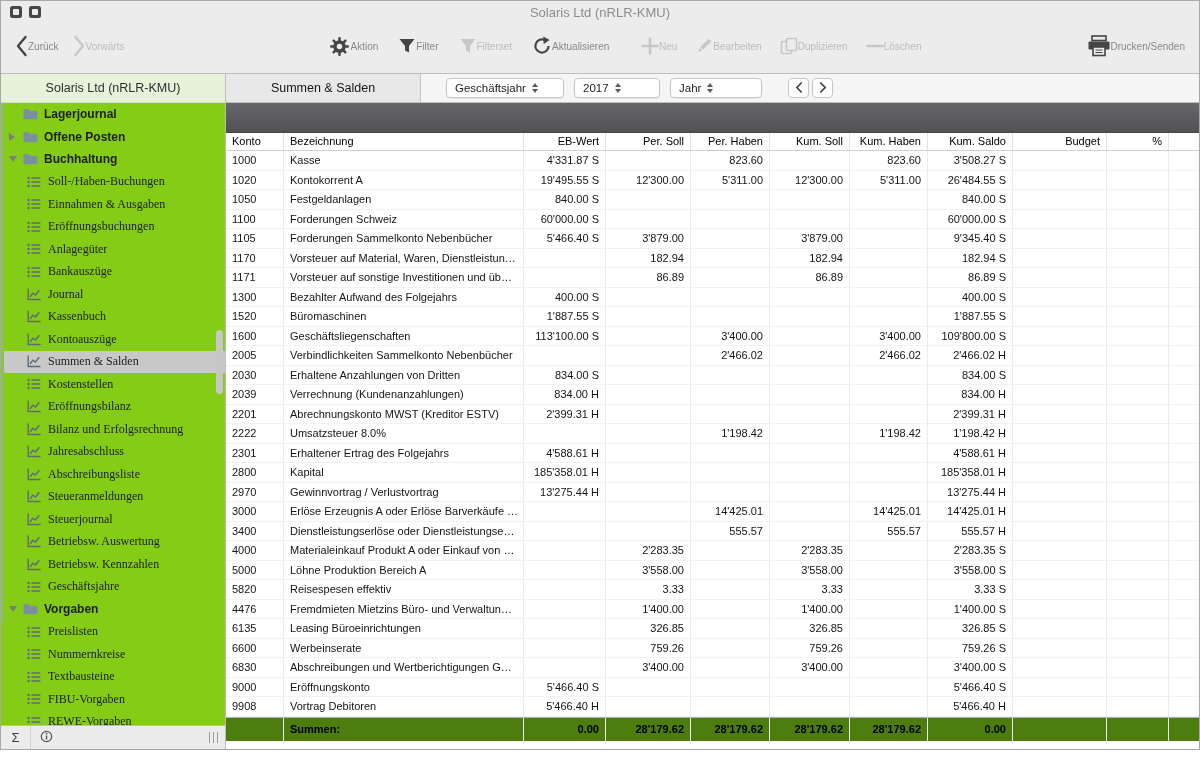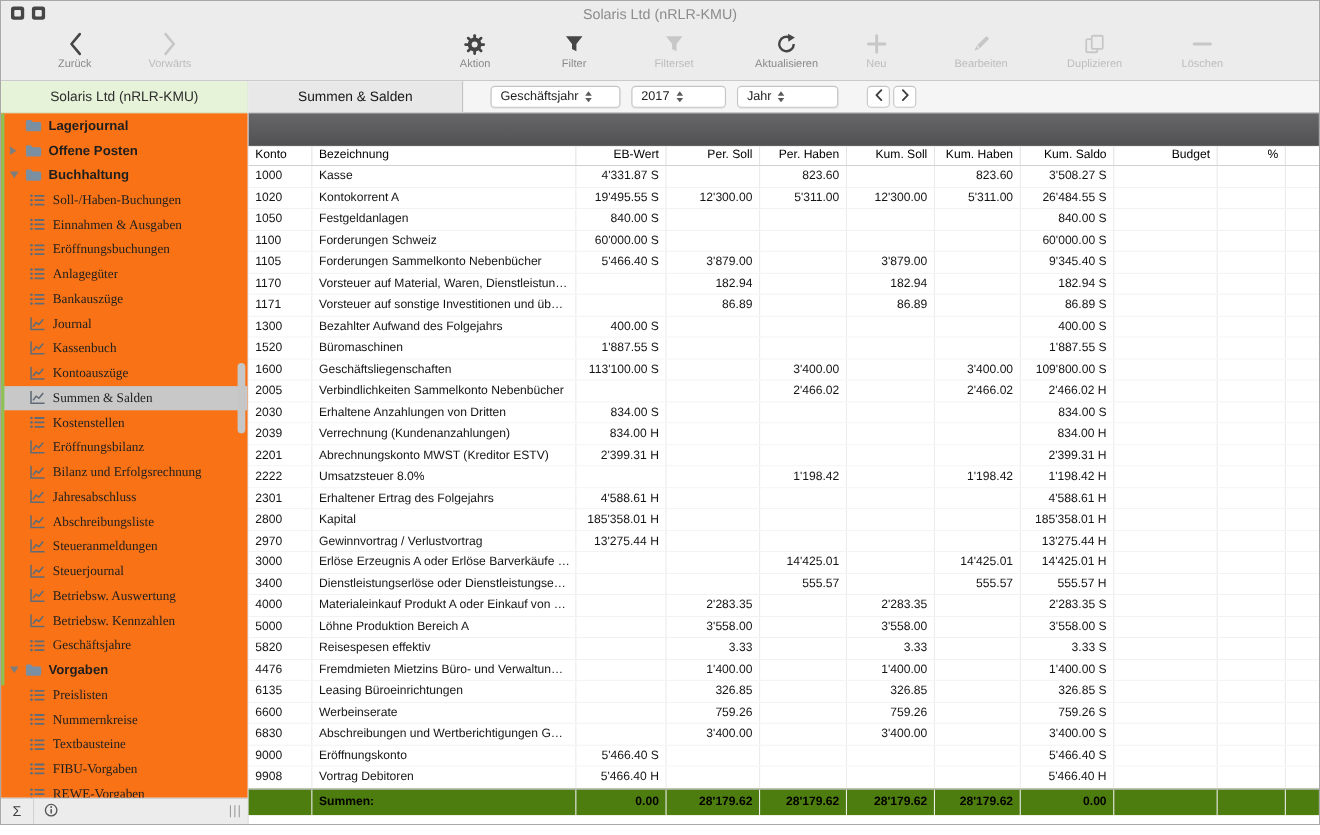--- a/index.html
+++ b/index.html
@@ -15,32 +15,32 @@
   .win-icon { width:12px; height:12px; background:#464646; border-radius:2.5px; position:relative; }
   .win-icon::after { content:""; position:absolute; inset:3px; background:#ececec; border-radius:1px; }
   .title { font-size:13px; color:#8c8c8c; white-space:nowrap; }
 
   .toolbar { height:50px; display:flex; align-items:center; padding:0 14px 4px 14px; }
   .tb-group { display:flex; }
   #tb-group-0 { gap:14px; }
   #tb-group-1 { margin-left:205px; gap:20px; }
   #tb-group-2 { margin-left:auto; gap:18px; }
   #tb-group-3 { margin-left:165px;align-items:flex-end; }
-  .tb-btn { display:flex; flex-direction:column; align-items:center; min-width:34px; color:#454545; cursor:default;margin-left:36px; }
+  .tb-btn { display:flex; flex-direction:row; align-items:center; min-width:34px; color:#454545; cursor:default; }
   .tb-btn.disabled { color:#c7c7c7; }
   .tb-ico { height:24px; display:flex; align-items:center; justify-content:center; }
   .tb-label { font-size:10px; color:#898989; margin-top:1px; white-space:nowrap; }
   .tb-btn.disabled .tb-label { color:#bcbcbc; }
 
   
   .content { flex:1; display:flex; min-height:0; }
 
   .sidebar { width:225px; flex:none; border-right:1px solid #bdbdbd; display:flex; flex-direction:column; background:#fff; }
   .sidebar-header { height:29px; flex:none; background:#e7f3d9; border-bottom:1px solid #d3e2c0; display:flex; align-items:center; justify-content:center; font-size:12.5px; color:#2e2e2e; white-space:nowrap; }
-  .tree { flex:1; position:relative; overflow:hidden; background:#f97316; }
+  .tree { flex:1; position:relative; overflow:hidden; background:#84cc16; }
   .green-stripe { position:absolute; left:0; top:0; width:3px; height:520px; background:var(--accent,#8dc153); z-index:3; }
   .scroll-thumb { position:absolute; right:2px; top:227px; width:7px; height:64px; border-radius:4px; background:#c6c6c6; z-index:3; }
   .tree-row { height:22.5px; display:flex; align-items:center; font-size:12px; color:#1e1e1e; padding-left:8px; }
   .tree-row.level2 { padding-left:26px;font-family:Liberation Serif, serif; }
   .tree-row.bold { font-weight:bold; }
   .tree-row.selected { background:var(--selection,#c8c8c8); }
   .disc { width:14px; flex:none; display:flex; align-items:center; }
   .tri-closed { width:0; height:0; border-left:6px solid #7d7d7d; border-top:4px solid transparent; border-bottom:4px solid transparent; }
   .tri-open { width:0; height:0; border-top:6px solid #7d7d7d; border-left:4px solid transparent; border-right:4px solid transparent; }
   .tree-ico { width:17px; flex:none; display:flex; align-items:center; margin-right:4px; }

